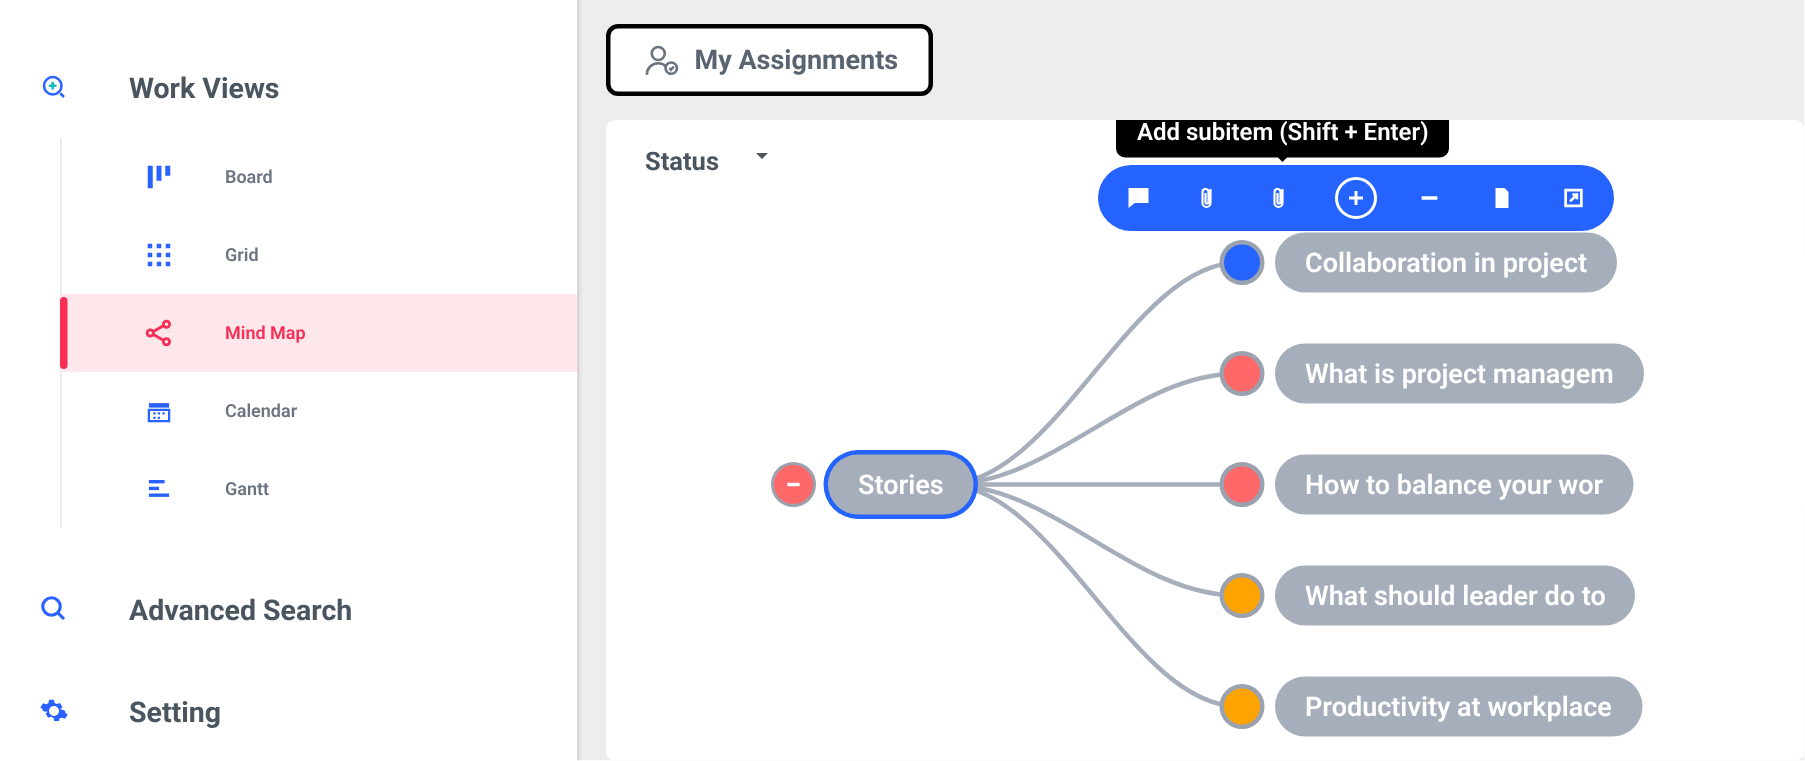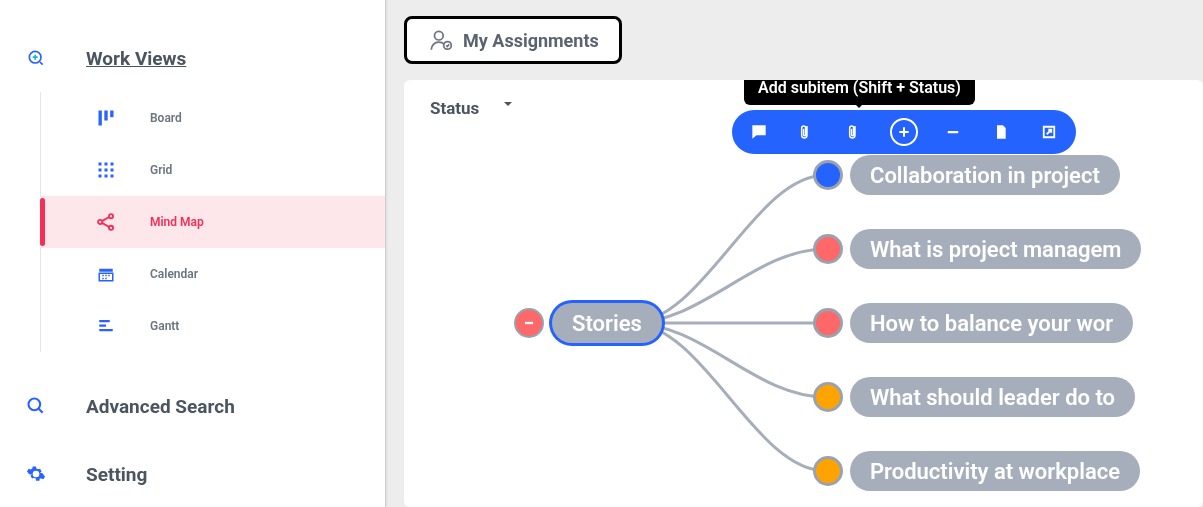--- a/index.html
+++ b/index.html
@@ -5,21 +5,21 @@
   * { box-sizing: border-box; margin: 0; padding: 0; }
   html, body { width: 1203px; height: 507px; font-family: -apple-system, BlinkMacSystemFont, "Segoe UI", Roboto, sans-serif; overflow: hidden; background: #fff; }
   .app { display: flex; width: 100%; height: 100%; }
 
   
   .sidebar { width: 388px; height: 100%; background: #fff; border-right: 3px solid #e5e5e5; position: relative; }
   .sidebar::after { content: ""; position: absolute; right: -1px; top: 0; bottom: 0; width: 1px; background: #ccc; }
   .section { padding-top: 38px; }
   .section-row { display: flex; align-items: center; height: 40px; padding-left: 24px; cursor: pointer; }
   .section-row .icon-slot { width: 24px; display:flex; align-items:center; justify-content:center; }
-  .section-row .label { margin-left: 38px; font-size: 19px; font-weight: 700; color: #4a5560; text-decoration: underline; }
+  .section-row .label { margin-left: 38px; font-size: 19px; font-weight: 700; color: #4a5560; }
 
   .sub-list { margin-top: 14px; padding-left: 40px; position: relative; }
   .sub-list::before { content:""; position:absolute; left: 40px; top: 0; bottom: 0; width: 1px; background: #e5e5e5; }
   .sub-item { display: flex; align-items: center; height: 52px; padding-left: 54px; cursor: pointer; position: relative; }
   .sub-item .icon-slot { width: 24px; display:flex; align-items:center; justify-content:center; color:#2962ff; }
   .sub-item .label { margin-left: 32px; font-size: 12px; font-weight: 600; color: #6b7480; }
   .sub-item.active { background: #fde7eb; }
   .sub-item.active::before { content:""; position:absolute; left:0; top:2px; bottom:2px; width:5px; background:#f72d56; border-radius:3px; }
   .sub-item.active .label { color:#f72d56; }
   .sub-item.active .icon-slot { color:#f72d56; }
@@ -45,21 +45,21 @@
   .tool-btn { width:26px; height:26px; display:flex; align-items:center; justify-content:center; color:#fff; cursor:pointer; }
   .tool-btn.circled { border:2px solid #fff; border-radius:50%; width:28px; height:28px; }
 
   .tooltip { position:absolute; background:#000; color:#fff; font-size:16px; font-weight:600; padding:8px 14px; border-radius:6px; white-space:nowrap; }
   .tooltip::after { content:""; position:absolute; bottom:-8px; left:50%; transform:translateX(-50%); border:5px solid transparent; border-top-color:#000; }
 
   
   .map-svg { position:absolute; left:0; top:0; width:100%; height:100%; }
 
   
-  .node { position:absolute; display:flex; align-items:center; background:#a6aebb; color:#fff; border-radius:22px; height:40px; padding:0 20px; font-size:22px; font-weight:600; white-space:nowrap; cursor:pointer; }
+  .node { position:absolute; display:flex; align-items:center; background:#a6aebb; color:#fff; border-radius:22px; height:40px; padding:0 20px; font-size:18px; font-weight:600; white-space:nowrap; cursor:pointer; }
   .node.selected { box-shadow: 0 0 0 3px #2563ff; }
   .minus-badge { position:absolute; width:30px; height:30px; border-radius:50%; display:flex; align-items:center; justify-content:center; color:#fff; font-weight:900; font-size:22px; cursor:pointer; border:2px solid #9aa2b0; }
   .dot { position:absolute; width:30px; height:30px; border-radius:50%; border:3px solid #9aa2b0; cursor:pointer; }
 </style>
 </head>
 <body>
 
 <div class="app">
 
   <div class="sidebar">
@@ -173,21 +173,21 @@
     <div class="canvas">
 
       <div class="status-dd">
         <span>Status</span>
         <svg width="12" height="12" viewBox="0 0 12 12">
             <path d="M2 4l4 4 4-4Z" fill="#4a5560"></path>
           </svg>
       </div>
 
       <div class="tooltip" style="left:340px; top:-10px;">
-        <span>Add subitem (Shift + Status)</span>
+        <span>Add subitem (Shift + Enter)</span>
       </div>
 
       <div class="toolbar">
         <span class="tool-btn">
           <svg width="20" height="20" viewBox="0 0 24 24" fill="#fff">
               <path d="M4 4h16v12H9l-5 4V4Z"></path>
             </svg>
         </span>
         <span class="tool-btn">
           <svg width="16" height="20" viewBox="0 0 24 24" fill="none" stroke="#fff" stroke-width="2.2">

